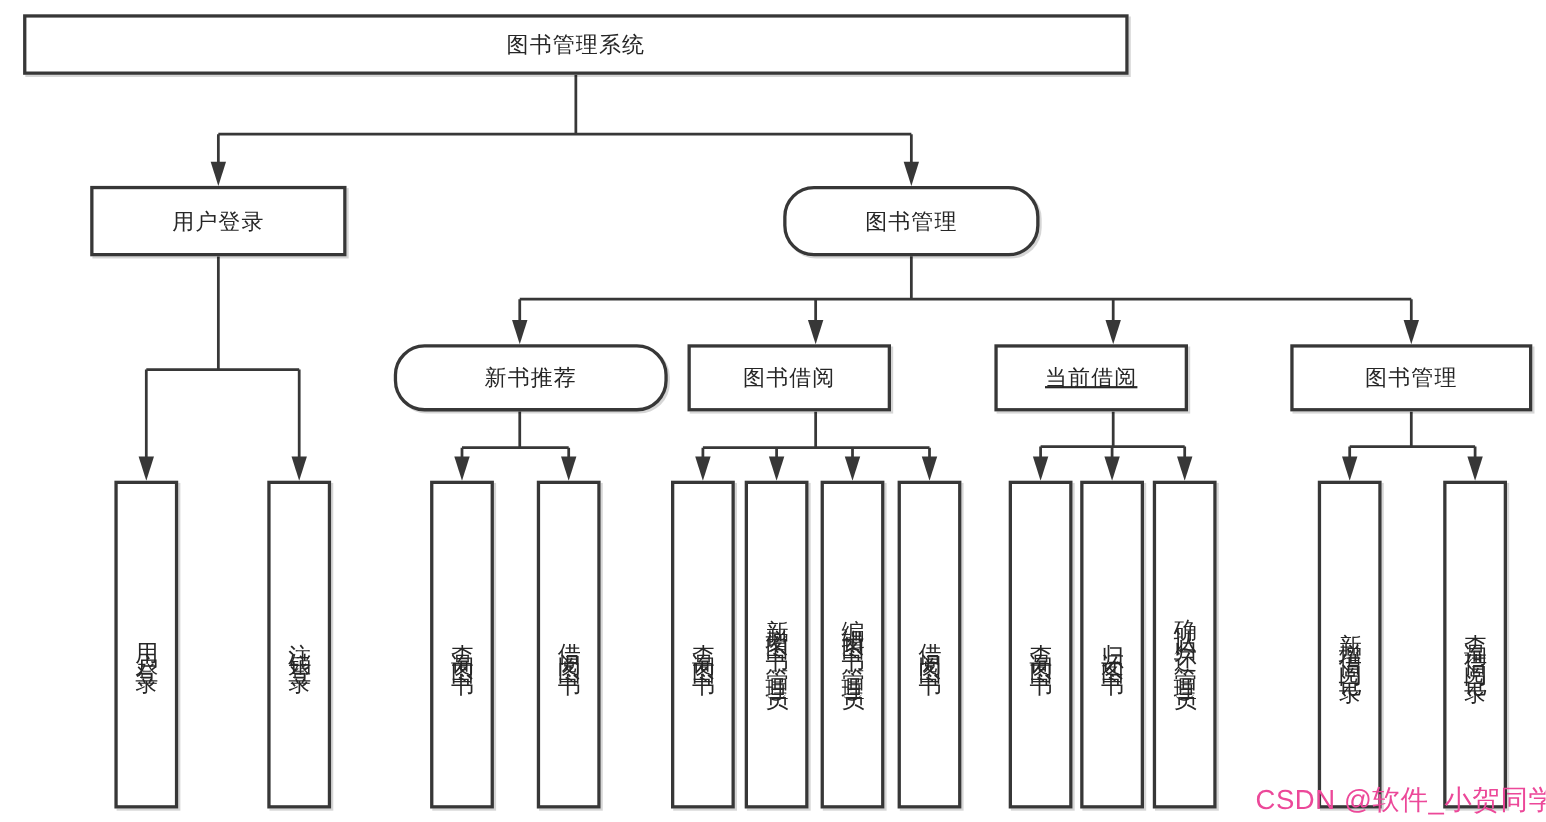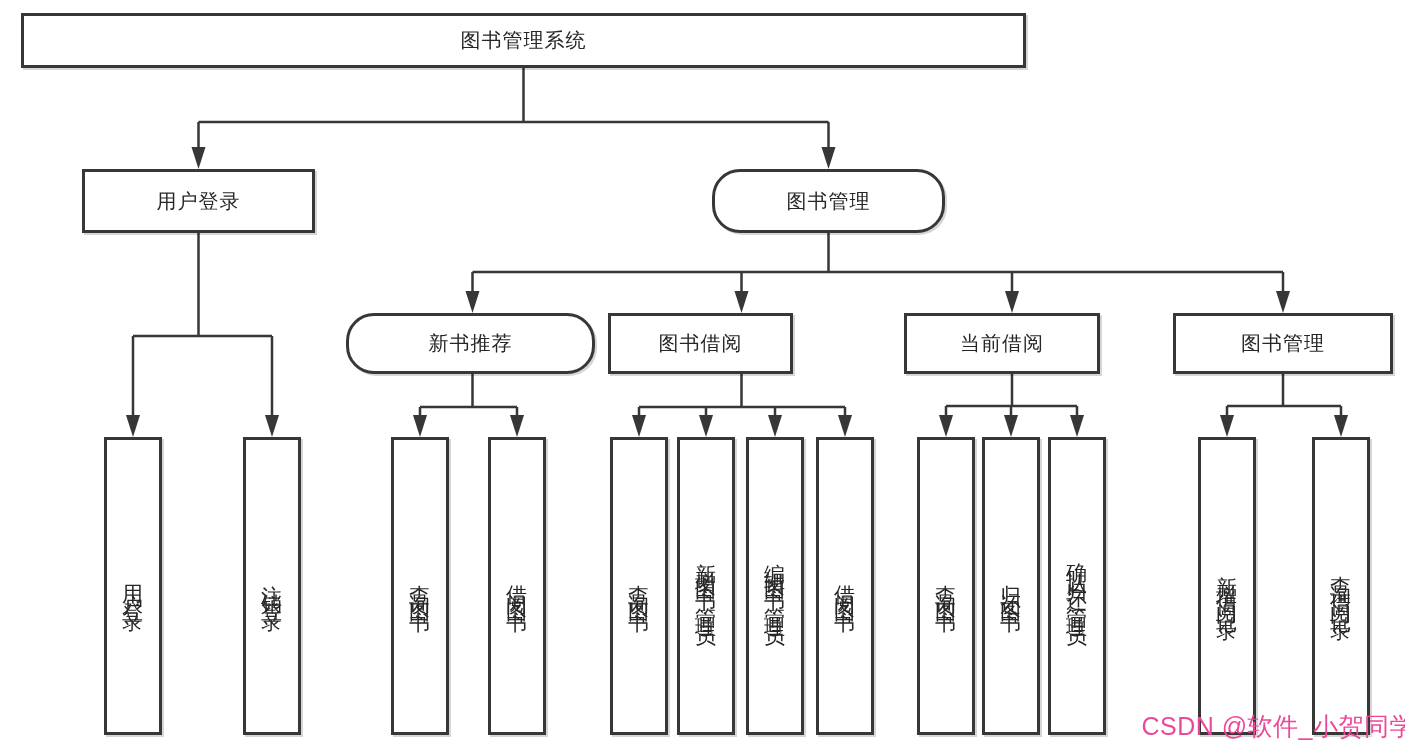--- a/index.html
+++ b/index.html
@@ -92,27 +92,27 @@
     <span class="hlabel">图书管理系统</span>
   </div>
 
   <div class="node" style="left:82px;top:169px;width:233px;height:64px;">
     <span class="hlabel">用户登录</span>
   </div>
   <div class="node" style="left:712px;top:169px;width:233px;height:64px;border-radius:28px;">
     <span class="hlabel">图书管理</span>
   </div>
 
-  <div class="node" style="left:346px;top:313px;width:249px;height:61px;border-radius:28px;">
+  <div class="node" style="left:358px;top:313px;width:249px;height:61px;border-radius:28px;">
     <span class="hlabel">新书推荐</span>
   </div>
-  <div class="node" style="left:608px;top:313px;width:185px;height:61px;">
+  <div class="node" style="left:625px;top:313px;width:185px;height:61px;">
     <span class="hlabel">图书借阅</span>
   </div>
-  <div class="node" style="left:904px;top:313px;width:196px;height:61px;">
+  <div class="node" style="left:904px;top:313px;width:176px;height:61px;text-decoration:underline;">
     <span class="hlabel">当前借阅</span>
   </div>
   <div class="node" style="left:1173px;top:313px;width:220px;height:61px;">
     <span class="hlabel">图书管理</span>
   </div>
 
   <div class="node leaf" style="left:104px;top:437px;width:58px;height:298px;">
     <span class="vlabel">用户登录</span>
   </div>
   <div class="node leaf" style="left:243px;top:437px;width:58px;height:298px;">

